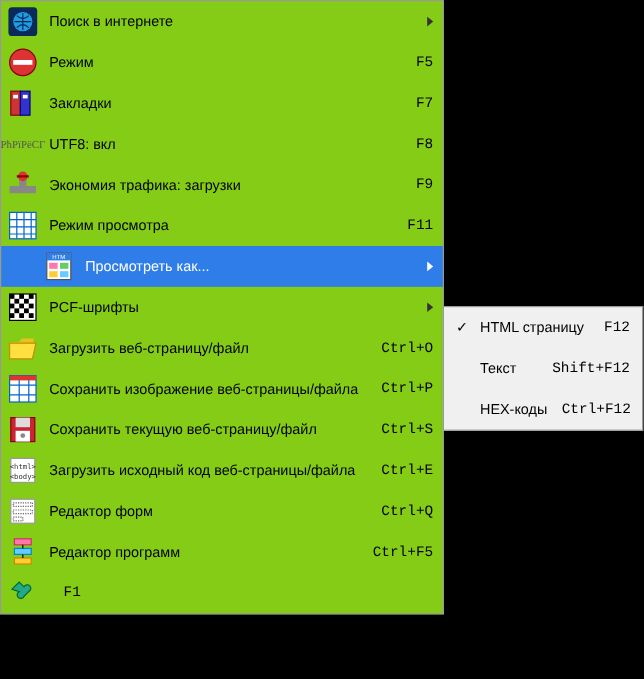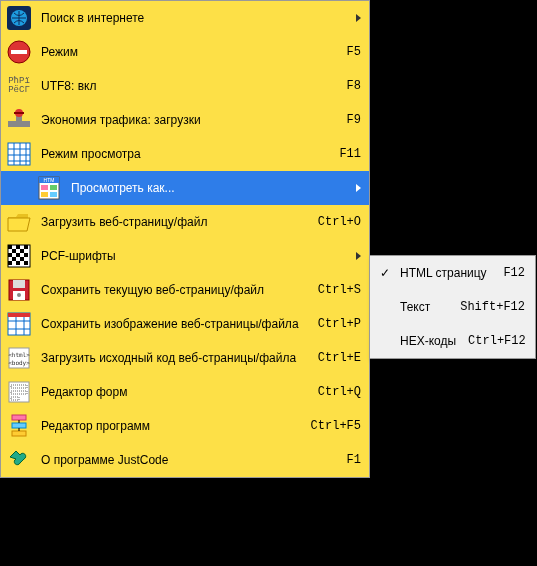--- a/index.html
+++ b/index.html
@@ -9,21 +9,21 @@
     background: #000;
     width: 537px;
     height: 566px;
     overflow: hidden;
   }
   .menu {
     position: absolute;
     top: 0;
     left: 0;
     width: 370px;
-    background: #fde047;
+    background: #84cc16;
     border: 1px solid #999;
     box-shadow: 2px 2px 4px rgba(0,0,0,0.3);
   }
   .menu-item {
     display: flex;
     align-items: center;
     height: 34px;
     padding: 0 8px 0 4px;
     position: relative;
     cursor: default;
@@ -101,23 +101,35 @@
       <svg class="icon-svg" viewBox="0 0 26 26">
         <circle cx="13" cy="13" r="11" fill="#d33" stroke="#800" stroke-width="1"></circle>
         <rect x="5" y="11" width="16" height="4" fill="#fff"></rect>
       </svg>
     </span>
     <span class="label">Режим</span>
     <span class="shortcut">F5</span>
   </div>
 
 
-
-  <div class="menu-item">
-    <span class="icon-slot" style="flex-direction:column;font-family:Liberation Mono, monospace;font-size:9px;line-height:9px;color:#555;">
+  <div class="menu-item">
+    <span class="icon-slot">
+      <svg class="icon-svg" viewBox="0 0 26 26">
+        <rect x="3" y="3" width="8" height="20" fill="#cc3333" stroke="#800" stroke-width="1"></rect>
+        <rect x="11" y="3" width="8" height="20" fill="#3333cc" stroke="#008" stroke-width="1"></rect>
+        <rect x="5" y="6" width="4" height="3" fill="#fff"></rect>
+        <rect x="13" y="6" width="4" height="3" fill="#fff"></rect>
+      </svg>
+    </span>
+    <span class="label">Закладки</span>
+    <span class="shortcut">F7</span>
+  </div>
+
+  <div class="menu-item">
+    <span class="icon-slot" style="flex-direction:row;font-family:Liberation Serif, serif;font-size:9px;line-height:9px;color:#555;">
       <span>PħPï</span>
       <span>PëCΓ</span>
     </span>
     <span class="label">UTF8: вкл</span>
     <span class="shortcut">F8</span>
   </div>
 
   <div class="menu-item">
     <span class="icon-slot">
       <svg class="icon-svg" viewBox="0 0 26 26">
@@ -154,31 +166,20 @@
         <rect x="3" y="2" width="20" height="6" fill="#2e7de9"></rect>
         <text x="13" y="7" font-size="5" fill="#fff" text-anchor="middle" font-family="sans-serif">HTM</text>
         <rect x="5" y="10" width="7" height="5" fill="#f7a"></rect>
           <rect x="14" y="10" width="7" height="5" fill="#6c6"></rect>
         <rect x="5" y="17" width="7" height="5" fill="#fc3"></rect>
           <rect x="14" y="17" width="7" height="5" fill="#6cf"></rect>
       </svg>
     </span>
     <span class="label">Просмотреть как...</span>
     <span class="arrow"></span>
-  </div>
-
-  <div class="menu-item">
-    <span class="icon-slot">
-      <svg class="icon-svg" viewBox="0 0 26 26">
-        <path d="M2 8 h8 l2 -3 h10 v4 h-20z" fill="#e8c020"></path>
-        <path d="M2 9 h22 l-3 13 h-19z" fill="#ffe040" stroke="#c09000"></path>
-      </svg>
-    </span>
-    <span class="label">Загрузить веб-страницу/файл</span>
-    <span class="shortcut">Ctrl+O</span>
   </div>
 
   <div class="menu-item">
     <span class="icon-slot">
       <svg class="icon-svg" viewBox="0 0 26 26">
         <rect x="2" y="2" width="22" height="22" fill="#fff" stroke="#000"></rect>
         <g fill="#000">
           <rect x="2" y="2" width="4" height="4"></rect>
             <rect x="10" y="2" width="4" height="4"></rect>
             <rect x="18" y="2" width="4" height="4"></rect>
@@ -195,48 +196,59 @@
         </g>
       </svg>
     </span>
     <span class="label">PCF-шрифты</span>
     <span class="arrow"></span>
   </div>
 
   <div class="menu-item">
     <span class="icon-slot">
       <svg class="icon-svg" viewBox="0 0 26 26">
-        <rect x="3" y="3" width="20" height="20" fill="#c23" stroke="#800"></rect>
-        <rect x="7" y="3" width="12" height="8" fill="#ddd"></rect>
-        <rect x="7" y="14" width="12" height="9" fill="#fff"></rect>
-        <circle cx="13" cy="18" r="2" fill="#888"></circle>
-      </svg>
-    </span>
-    <span class="label">Сохранить текущую веб-страницу/файл</span>
-    <span class="shortcut">Ctrl+S</span>
+        <path d="M2 8 h8 l2 -3 h10 v4 h-20z" fill="#e8c020"></path>
+        <path d="M2 9 h22 l-3 13 h-19z" fill="#ffe040" stroke="#c09000"></path>
+      </svg>
+    </span>
+    <span class="label">Загрузить веб-страницу/файл</span>
+    <span class="shortcut">Ctrl+O</span>
   </div>
 
   <div class="menu-item">
     <span class="icon-slot">
       <svg class="icon-svg" viewBox="0 0 26 26">
         <rect x="2" y="2" width="22" height="22" fill="#fff" stroke="#06c" stroke-width="1"></rect>
         <line x1="2" y1="10" x2="24" y2="10" stroke="#06c"></line>
           <line x1="2" y1="18" x2="24" y2="18" stroke="#06c"></line>
         <line x1="10" y1="2" x2="10" y2="24" stroke="#06c"></line>
           <line x1="18" y1="2" x2="18" y2="24" stroke="#06c"></line>
         <rect x="2" y="2" width="22" height="4" fill="#d33"></rect>
       </svg>
     </span>
     <span class="label">Сохранить изображение веб-страницы/файла</span>
     <span class="shortcut">Ctrl+P</span>
   </div>
 
   <div class="menu-item">
     <span class="icon-slot">
       <svg class="icon-svg" viewBox="0 0 26 26">
+        <rect x="3" y="3" width="20" height="20" fill="#c23" stroke="#800"></rect>
+        <rect x="7" y="3" width="12" height="8" fill="#ddd"></rect>
+        <rect x="7" y="14" width="12" height="9" fill="#fff"></rect>
+        <circle cx="13" cy="18" r="2" fill="#888"></circle>
+      </svg>
+    </span>
+    <span class="label">Сохранить текущую веб-страницу/файл</span>
+    <span class="shortcut">Ctrl+S</span>
+  </div>
+
+  <div class="menu-item">
+    <span class="icon-slot">
+      <svg class="icon-svg" viewBox="0 0 26 26">
         <rect x="3" y="3" width="20" height="20" fill="#fff" stroke="#999"></rect>
         <text x="13" y="12" font-size="6" fill="#333" text-anchor="middle" font-family="monospace">&lt;html&gt;</text>
         <text x="13" y="20" font-size="6" fill="#333" text-anchor="middle" font-family="monospace">&lt;body&gt;</text>
       </svg>
     </span>
     <span class="label">Загрузить исходный код веб-страницы/файла</span>
     <span class="shortcut">Ctrl+E</span>
   </div>
 
   <div class="menu-item">
@@ -265,21 +277,20 @@
     <span class="label">Редактор программ</span>
     <span class="shortcut">Ctrl+F5</span>
   </div>
 
   <div class="menu-item">
     <span class="icon-slot">
       <svg class="icon-svg" viewBox="0 0 26 26">
         <path d="M4 10 l6 -6 l4 4 a3 3 0 1 1 4 4 l-4 4 a3 3 0 1 1 -4 -4 z" fill="#2a8" stroke="#063"></path>
       </svg>
     </span>
-    <span class="label">О программе JustCode</span>
     <span class="shortcut">F1</span>
   </div>
 
 </div>
 
 <div class="submenu">
 
   <div class="menu-item">
     <span class="check-slot">✓</span>
     <span class="label">HTML страницу</span>

